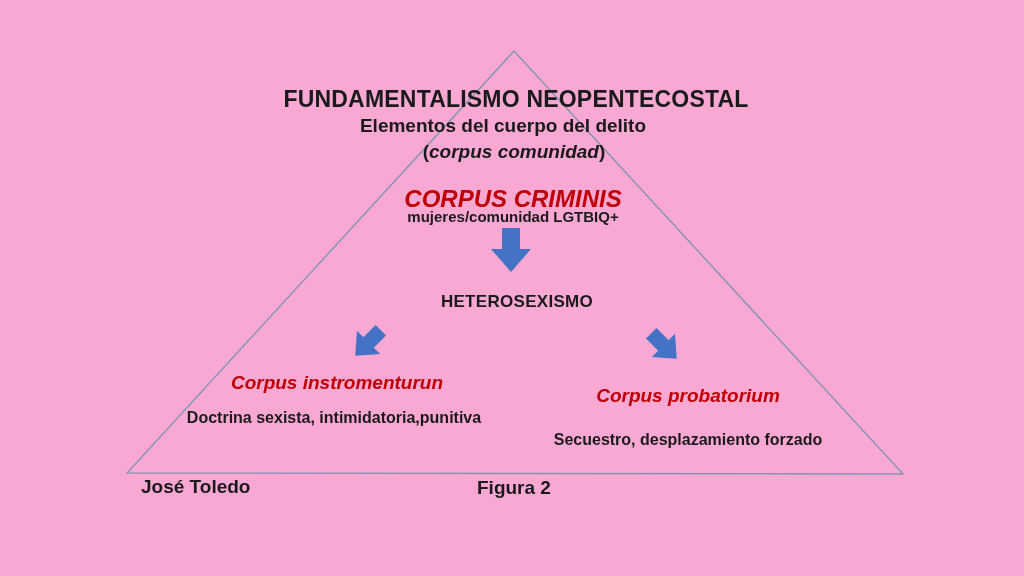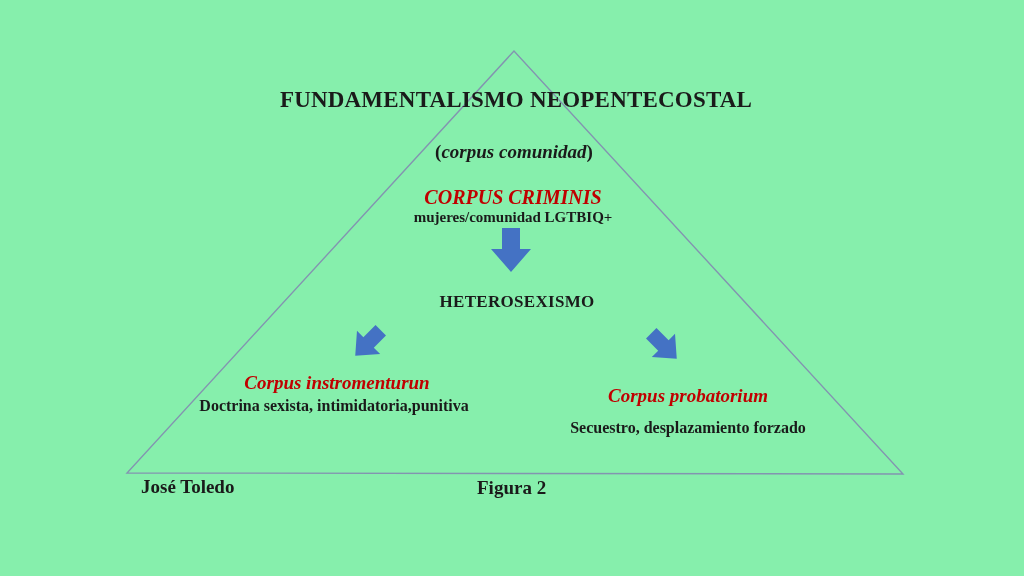--- a/index.html
+++ b/index.html
@@ -1,45 +1,45 @@
 <!DOCTYPE html>
 <html><head>
 <meta charset="utf-8">
 <style>
   html,body{margin:0;padding:0;background:#ffffff;}
   .canvas{
     position:relative;
     width:1024px;height:576px;
-    background:#86efac;
+    background:#f9a8d4;
     overflow:hidden;
-    font-family:Liberation Serif, serif;
+    font-family:Liberation Sans, sans-serif;
     --accent-red:#C00000;
     --ink:#1a1a1a;
   }
   .layer{position:absolute;left:0;top:0;}
   .t{
     position:absolute;
     transform:translateX(-50%);
     white-space:nowrap;
     font-weight:700;
     color:var(--ink,#1a1a1a);
     text-align:center;
     line-height:1.1;
   }
   .anchor-left{transform:none;}
   .red{color:var(--accent-red,#C00000);}
   .italic{font-style:italic;}
   .sz-title{font-size:23px;letter-spacing:0.2px;}
   .sz-sub{font-size:19px;}
   .sz-latin{font-size:19px;}
-  .sz-criminis{font-size:20px;}
+  .sz-criminis{font-size:24px;}
   .sz-small{font-size:15px;}
   .sz-hetero{font-size:17px;letter-spacing:0.3px;}
   .sz-branch{font-size:19px;}
-  .sz-detail{font-size:16px;}
+  .sz-detail{font-size:16px;margin-top:12px;}
   .sz-footer{font-size:19px;}
   .upright{font-style:normal;}
 </style>
 </head>
 <body>
 
 <div class="canvas" style="--accent-red: #C00000; --ink: #1a1a1a;">
 
   <svg class="layer" width="1024" height="576" viewBox="0 0 1024 576">
     <defs>
@@ -50,20 +50,21 @@
 
     <use href="#block-arrow" transform="translate(511,250)" fill="#4472C4"></use>
 
     <use href="#block-arrow" transform="translate(368,343) rotate(45) scale(0.82)" fill="#4472C4"></use>
 
     <use href="#block-arrow" transform="translate(664,346) rotate(-45) scale(0.82)" fill="#4472C4"></use>
   </svg>
 
   <div class="t sz-title" style="left:516px;top:87px;">FUNDAMENTALISMO NEOPENTECOSTAL</div>
 
+  <div class="t sz-sub" style="left:503px;top:116px;">Elementos del cuerpo del delito</div>
 
   <div class="t sz-latin" style="left:514px;top:142px;"><span class="upright">(</span><span class="italic">corpus comunidad</span><span class="upright">)</span></div>
 
   <div class="t red italic sz-criminis" style="left:513px;top:186px;">CORPUS CRIMINIS</div>
 
   <div class="t sz-small" style="left:513px;top:209px;">mujeres/comunidad LGTBIQ+</div>
 
   <div class="t red italic sz-branch" style="left:337px;top:373px;">Corpus instromenturun</div>
 
   <div class="t sz-hetero" style="left:517px;top:293px;">HETEROSEXISMO</div>

